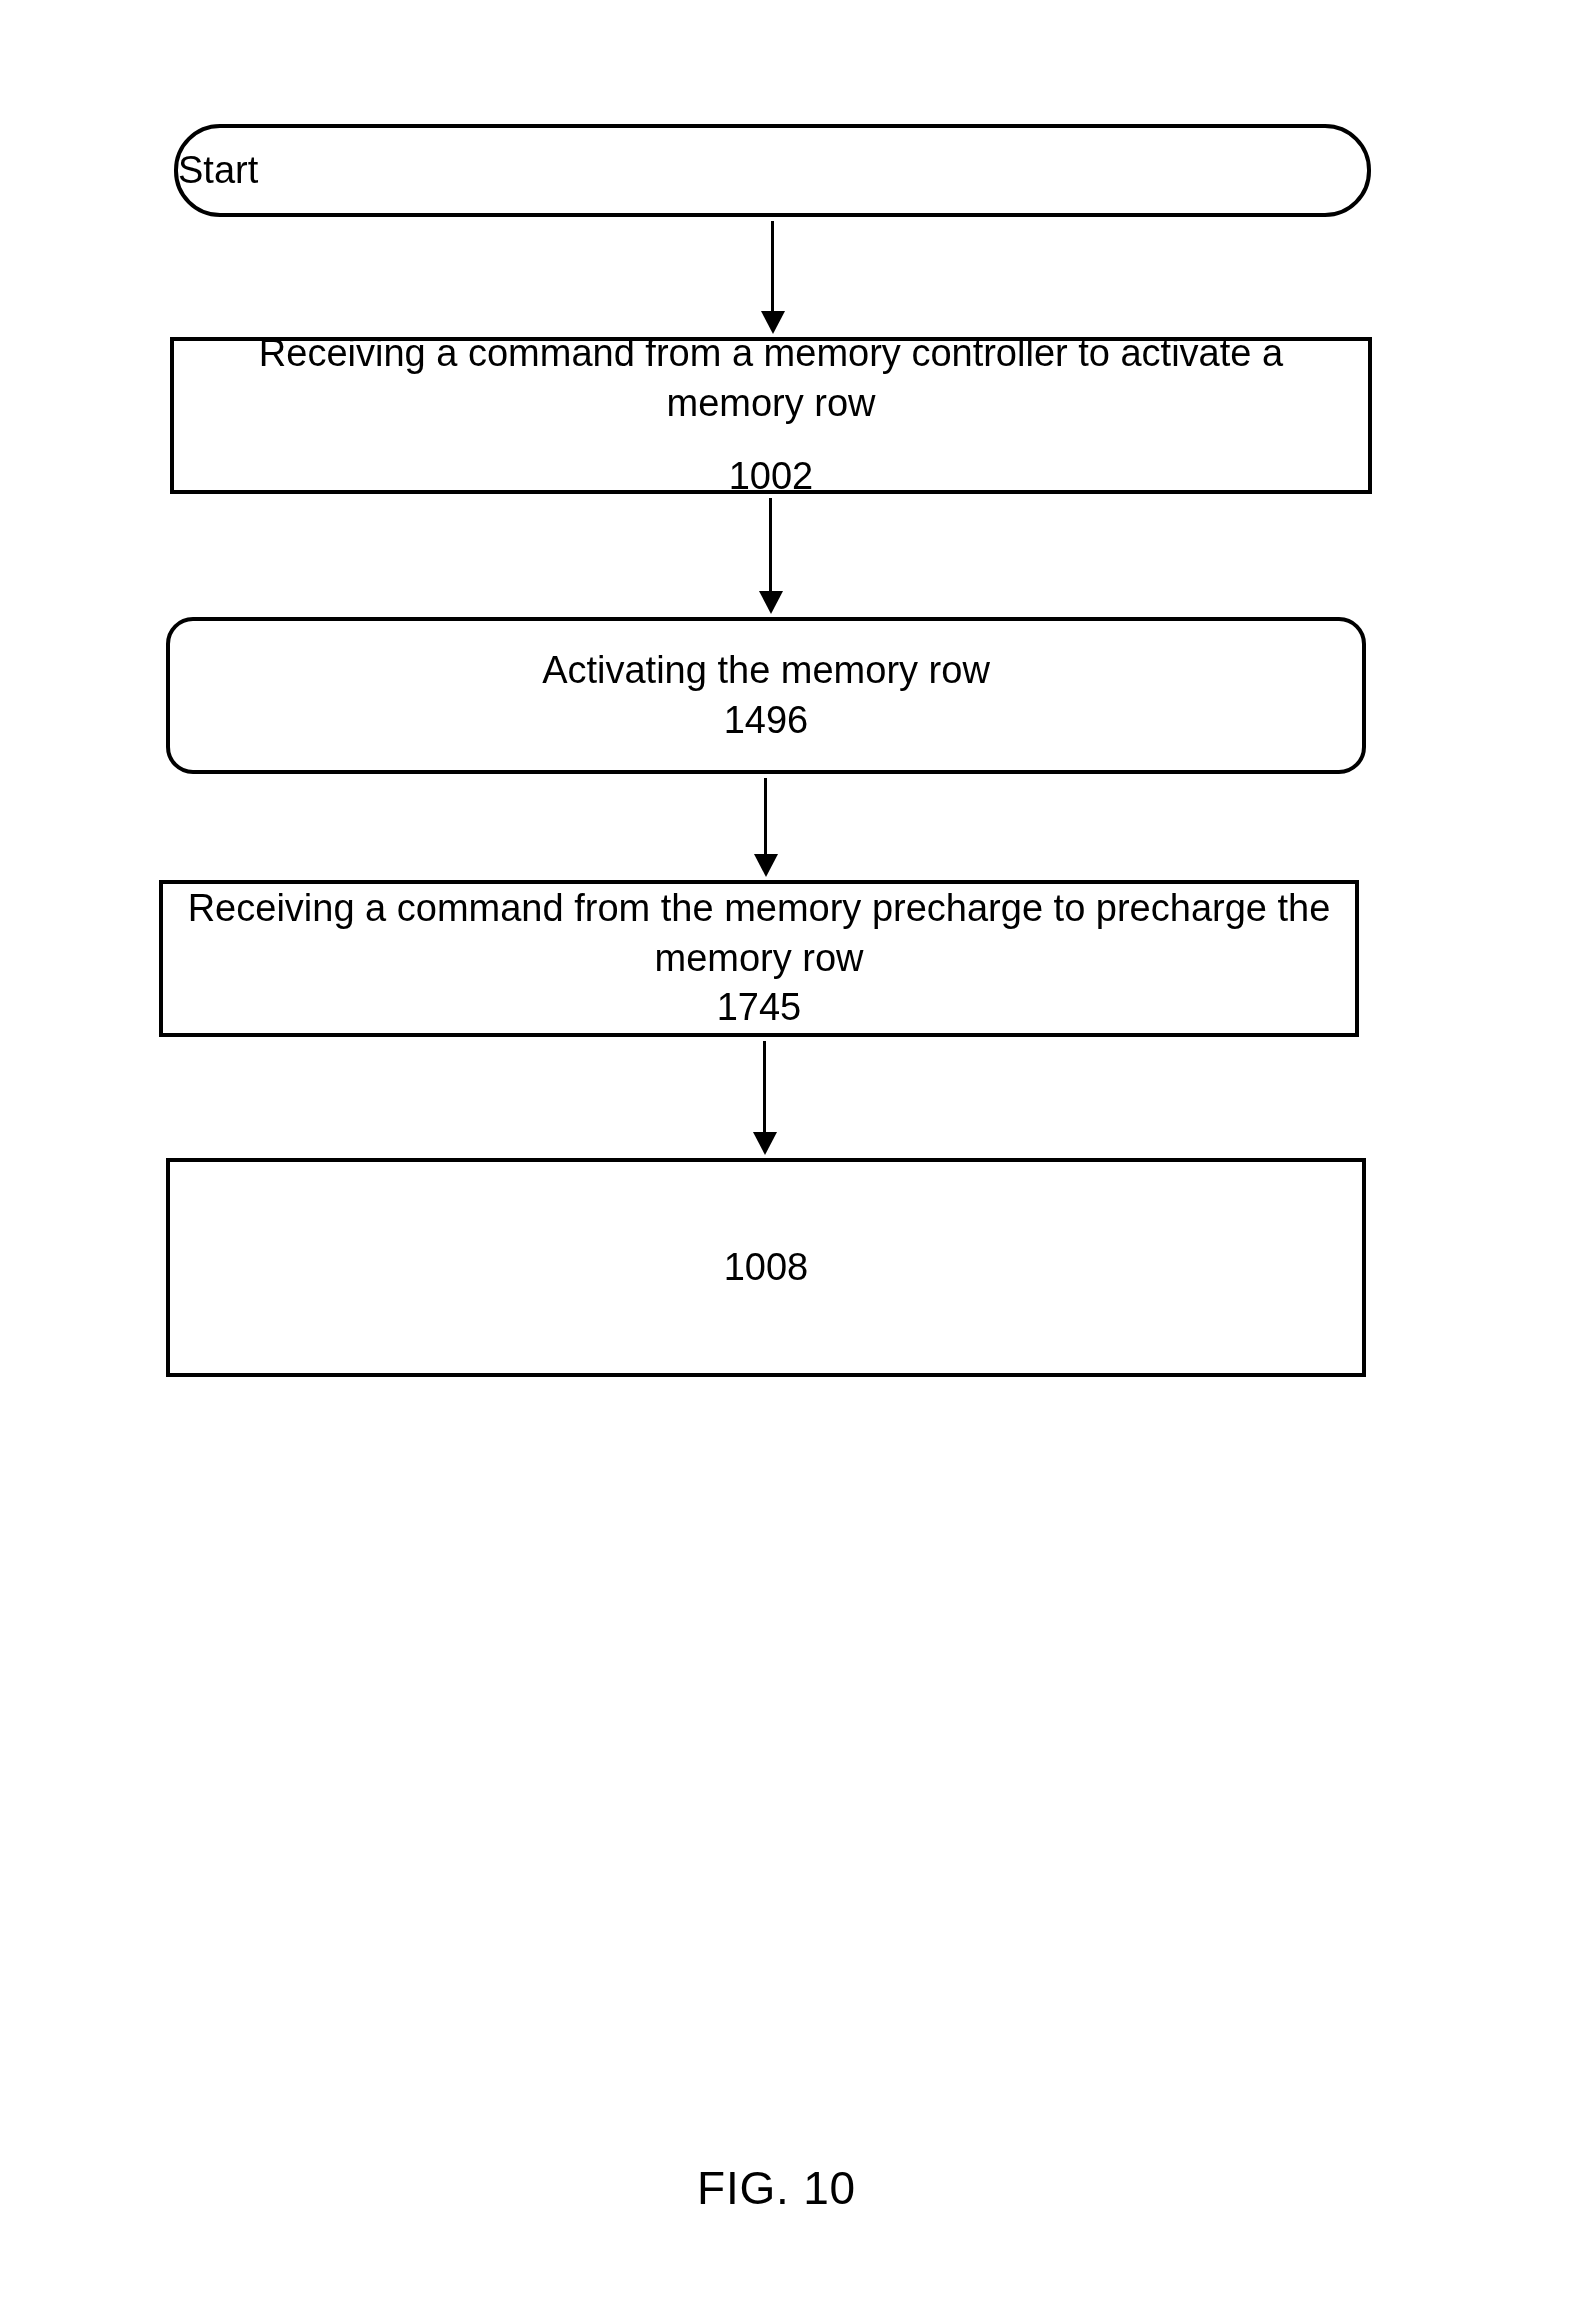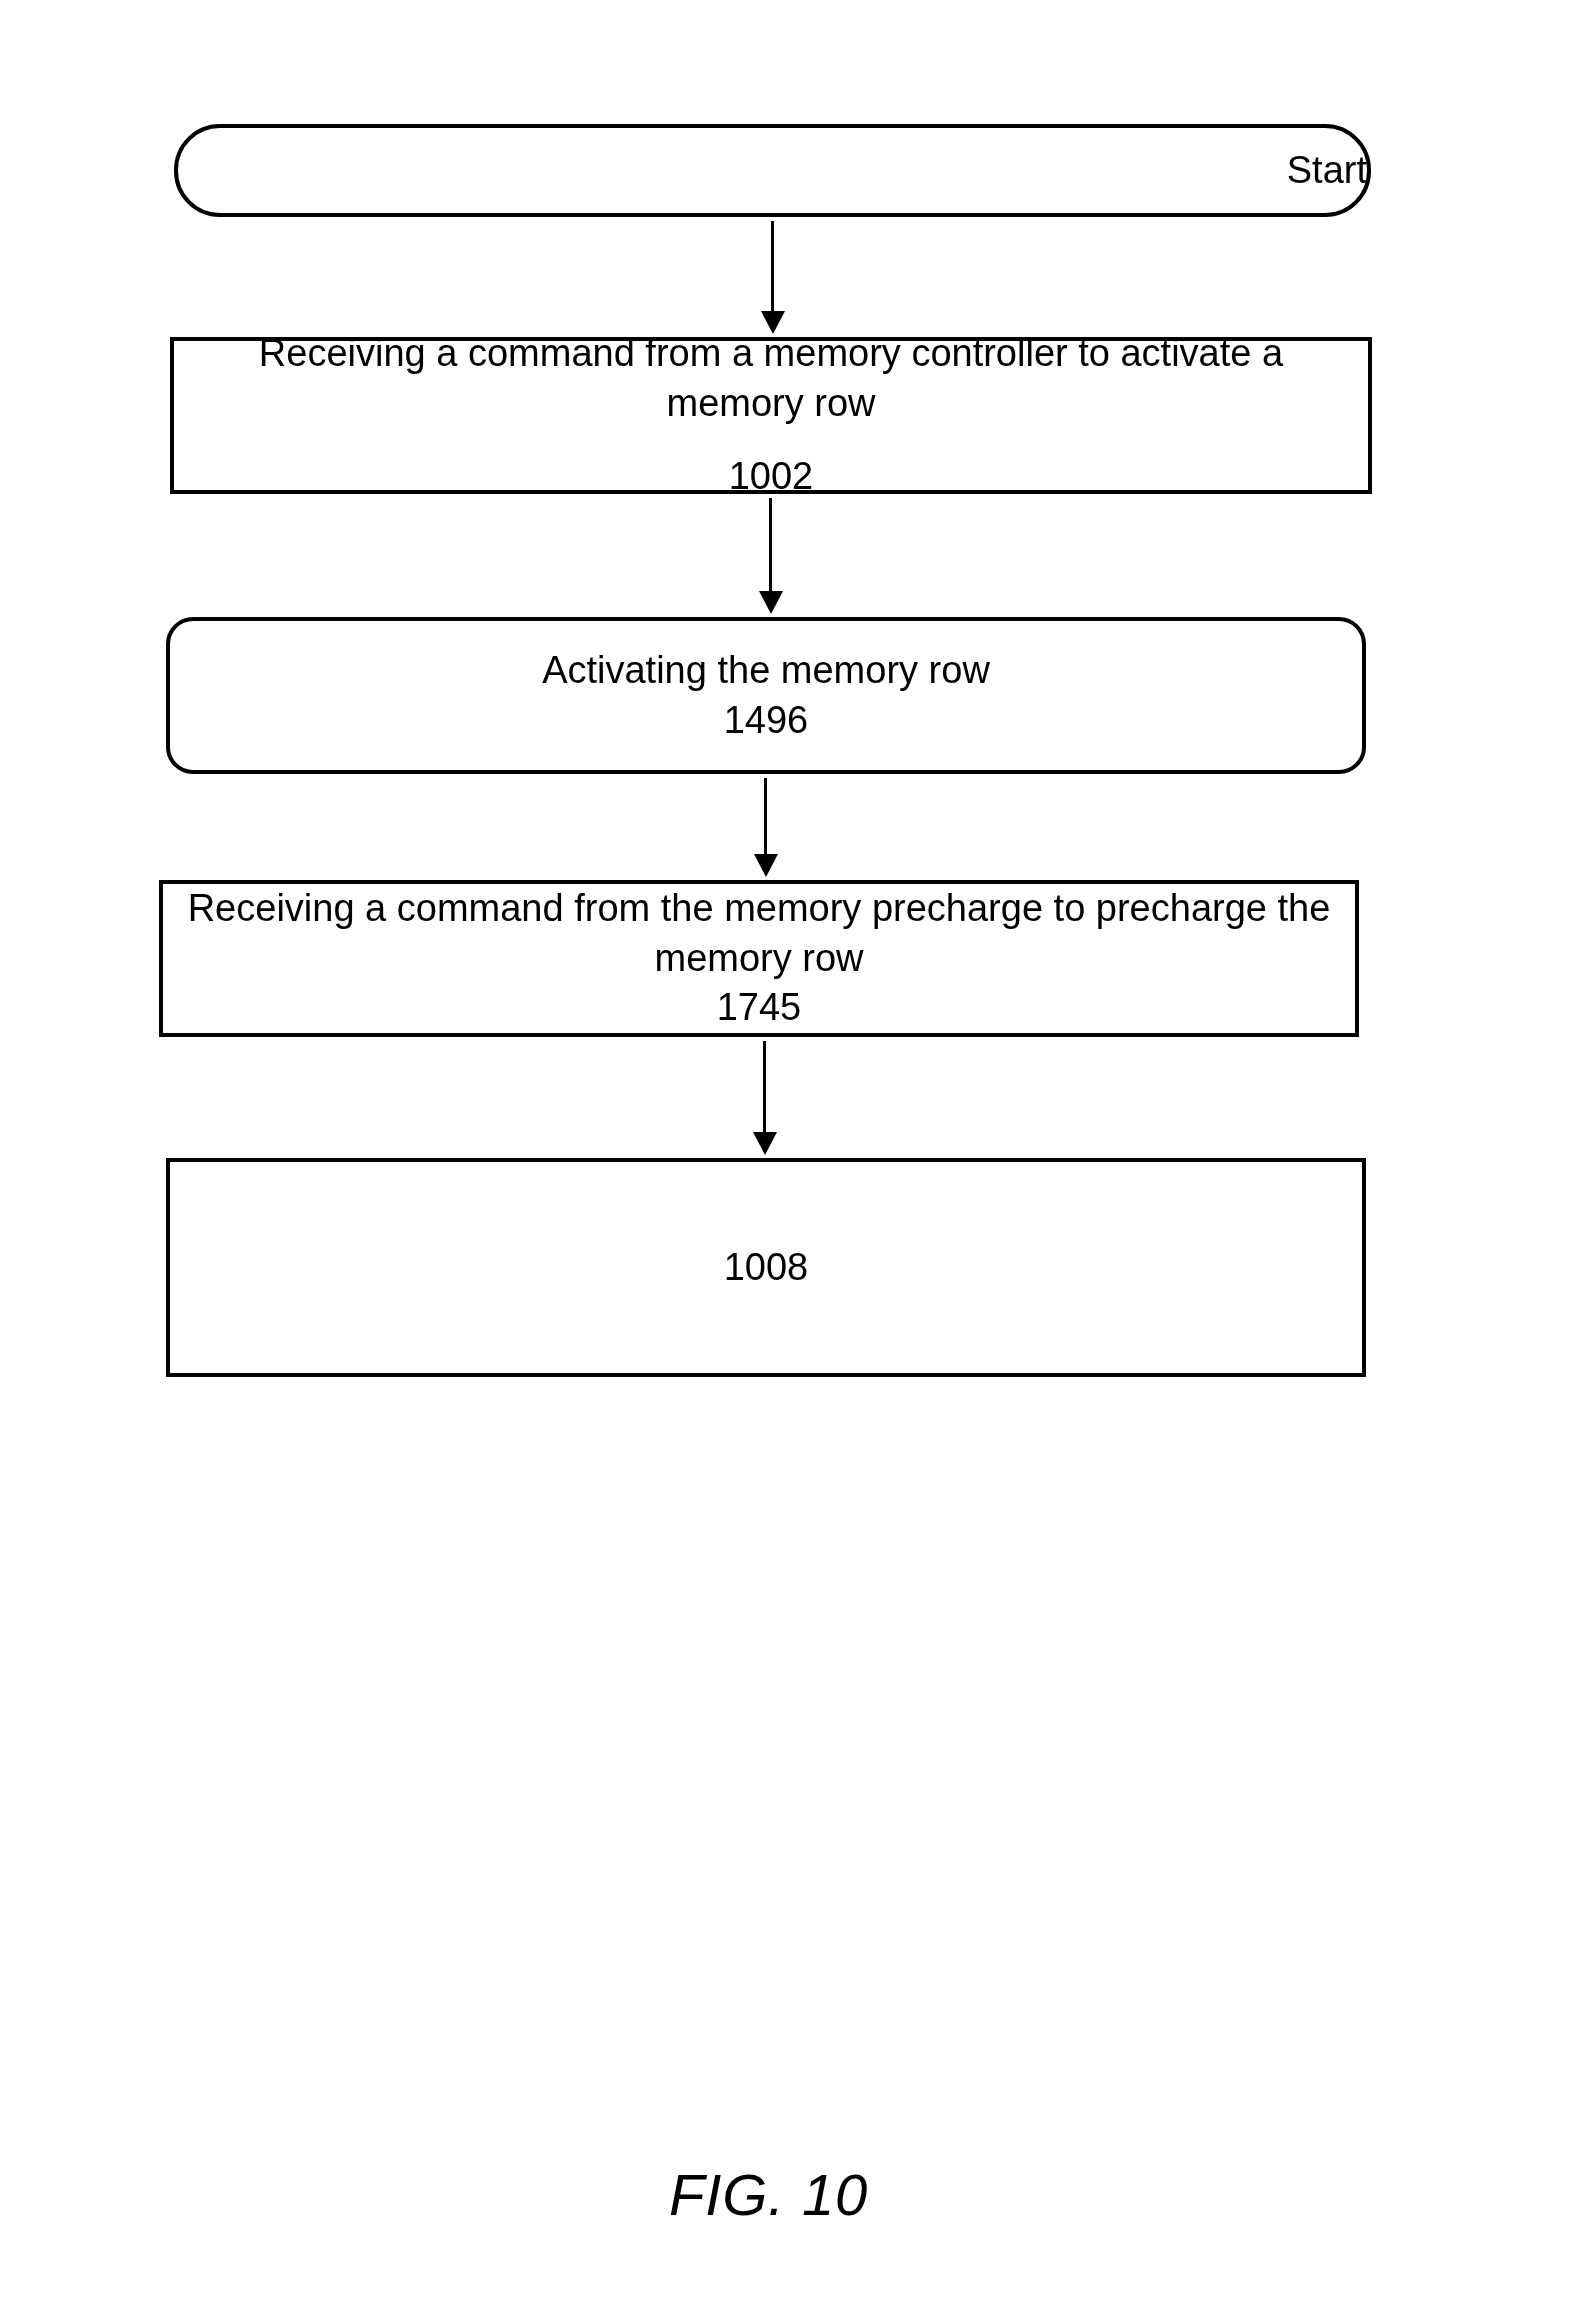--- a/index.html
+++ b/index.html
@@ -22,21 +22,21 @@
   .terminator {
     position: absolute;
     left: 174px;
     top: 124px;
     width: 1197px;
     height: 93px;
     border: 4.1px solid #000000;
     border-radius: 46px;
     display: flex;
     align-items: center;
-    justify-content: flex-end;
+    justify-content: flex-start;
     font-size: 38px;
     background: #ffffff;
   }
 
   
   .box {
     position: absolute;
     border: 4.1px solid #000000;
     background: #ffffff;
     display: flex;
@@ -74,26 +74,25 @@
     height: 0;
     border-left: 12.4px solid transparent;
     border-right: 12.4px solid transparent;
     border-top: 23px solid #000000;
   }
 
   
   .fig-caption {
     position: absolute;
     top: 2161px;
-    left: 0;
+    left: 8px;
     width: 1537px;
     text-align: center;
-    font-size: 58px;
+    font-size: 46px;
     letter-spacing: 0.8px;
-    font-style: italic;
   }
 </style>
 </head>
 <body>
 
 <div class="page">
 
   <div class="terminator">
     <span>Start</span>
   </div>

